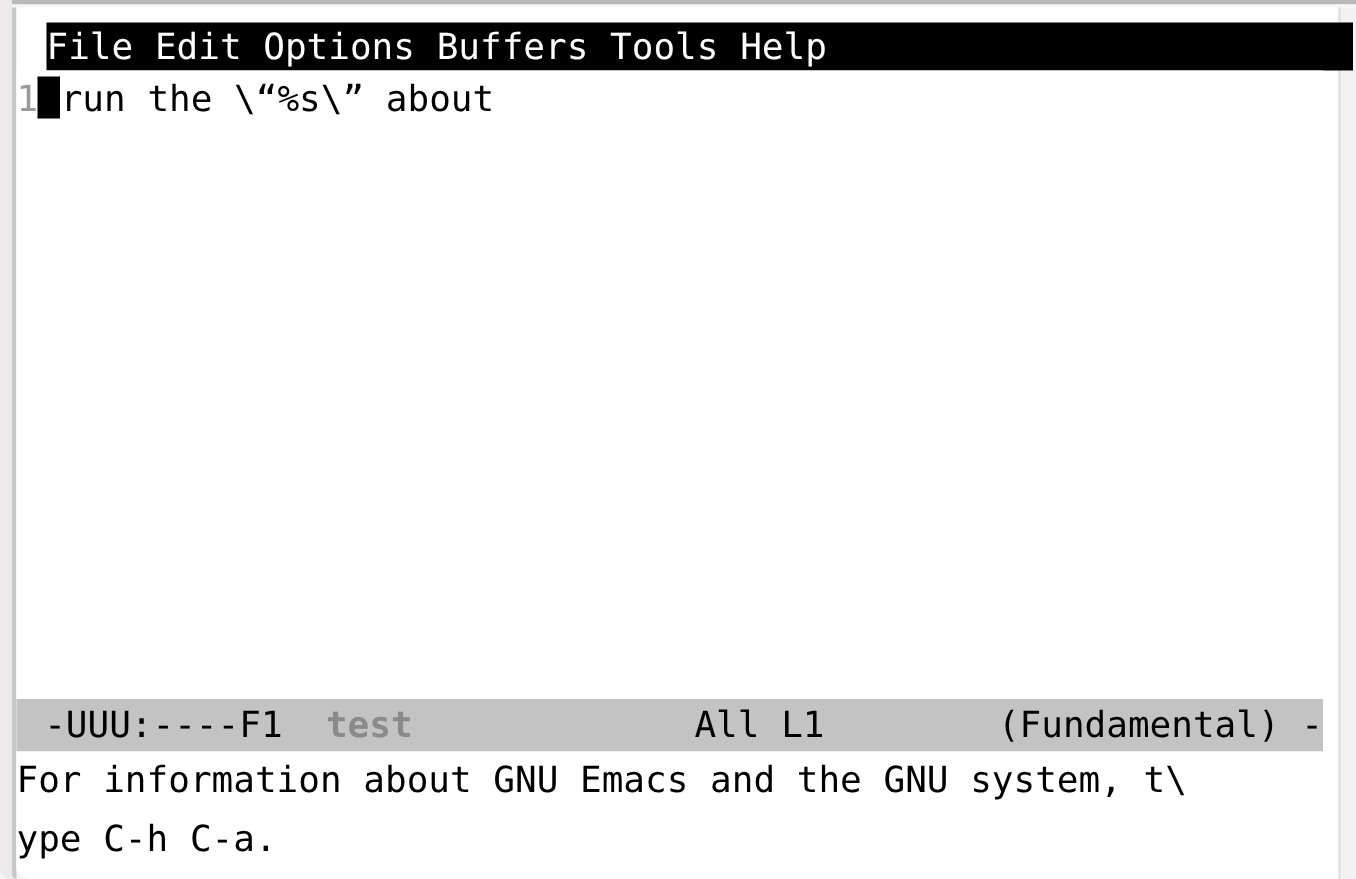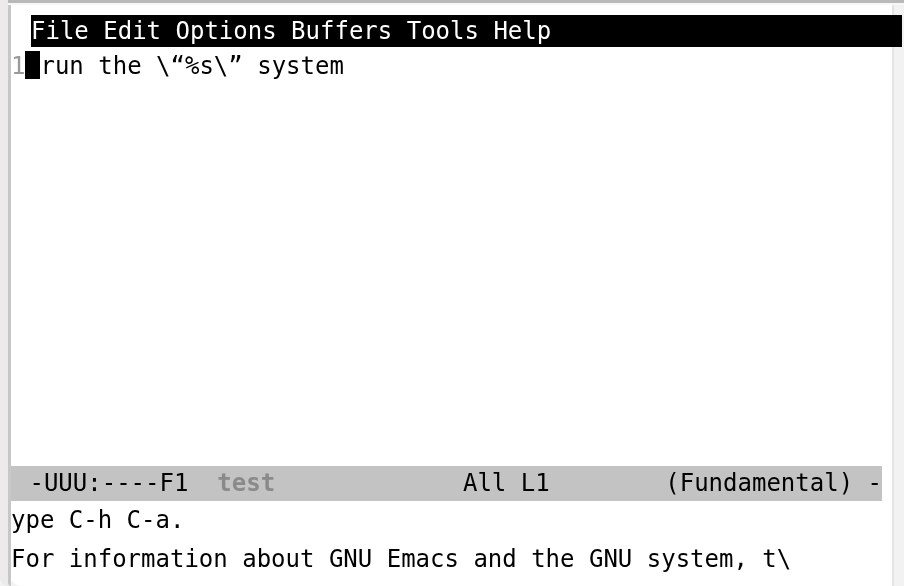--- a/index.html
+++ b/index.html
@@ -177,23 +177,23 @@
   <div class="edge-left"></div>
   <div class="divider-left"></div>
   <div class="divider-right"></div>
   <div class="edge-right"></div>
 
   <div id="emacs"></div>
 
   <div id="menu-bar"><span class="menu-item">File</span><span> </span><span class="menu-item">Edit</span><span> </span><span class="menu-item">Options</span><span> </span><span class="menu-item">Buffers</span><span> </span><span class="menu-item">Tools</span><span> </span><span class="menu-item">Help</span></div>
 
   <div id="buffer-area">
-    <div class="buffer-line"><span class="linenum">1</span><span class="cursor-block"></span><span class="code-text">run the \“%s\” system</span></div>
+    <div class="buffer-line"><span class="linenum">1</span><span class="cursor-block"></span><span class="code-text">run the \“%s\” about</span></div>
   </div>
 
   <div id="mode-line"><span class="ml-seg">-UUU:----F1</span><span class="ml-seg">  </span><span class="ml-buffer">test</span><span class="ml-seg">             </span><span class="ml-seg">All</span><span> </span><span class="ml-seg">L1</span><span class="ml-seg">        </span><span class="ml-seg">(Fundamental)</span><span class="ml-seg"> -</span></div>
 
   <div id="echo-area">
+    <div class="echo-line">For information about GNU Emacs and the GNU system, t\</div>
     <div class="echo-line">ype C-h C-a.</div>
-    <div class="echo-line">For information about GNU Emacs and the GNU system, t\</div>
   </div>
 
 </div>
 
 </body></html>

